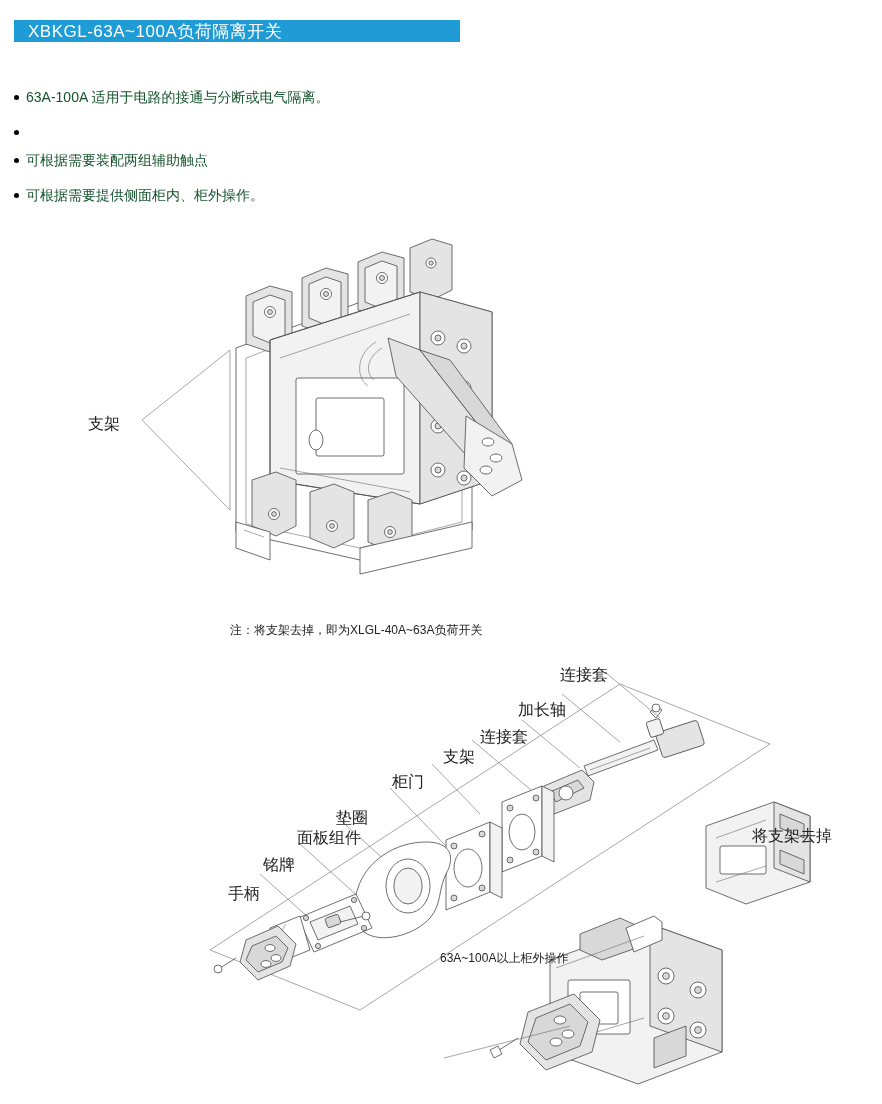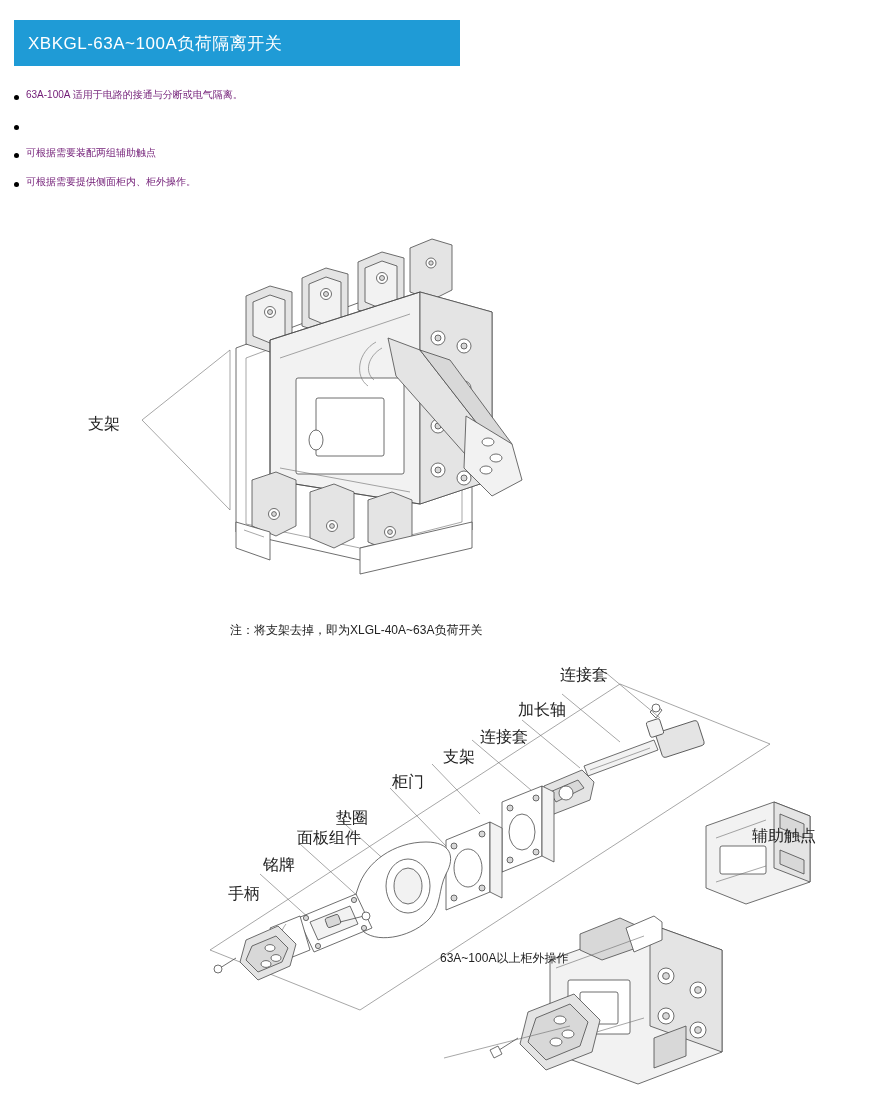--- a/index.html
+++ b/index.html
@@ -19,21 +19,21 @@
     position: relative;
     width: 882px;
     height: 1104px;
   }
   
   .title-bar {
     position: absolute;
     left: 14px;
     top: 20px;
     width: 446px;
-    height: 46px;
+    height: 22px;
     background: #1f9bd6;
     display: flex;
     align-items: center;
   }
   .title-bar .title-text {
     color: #ffffff;
     font-size: 17px;
     letter-spacing: 0.5px;
     padding-left: 14px;
     font-weight: 500;
@@ -54,23 +54,23 @@
   .bullet-dot {
     width: 5px;
     height: 5px;
     border-radius: 50%;
     background: #000;
     margin-top: 7px;
     margin-right: 7px;
     flex: 0 0 auto;
   }
   .bullet-text {
-    font-size: 10px;
+    font-size: 14px;
     line-height: 1.35;
-    color: #701a75;
+    color: #14532d;
   }
   
   .fig {
     position: absolute;
   }
   .caption {
     position: absolute;
     font-size: 12px;
     color: #222;
     white-space: nowrap;
@@ -344,17 +344,17 @@
 
   <div class="lbl" style="left:560px; top:665px;">连接套</div>
   <div class="lbl" style="left:518px; top:700px;">加长轴</div>
   <div class="lbl" style="left:480px; top:727px;">连接套</div>
   <div class="lbl" style="left:443px; top:747px;">支架</div>
   <div class="lbl" style="left:392px; top:772px;">柜门</div>
   <div class="lbl" style="left:336px; top:800px;margin-top:8px;">垫圈</div>
   <div class="lbl" style="left:297px; top:828px;">面板组件</div>
   <div class="lbl" style="left:263px; top:855px;">铭牌</div>
   <div class="lbl" style="left:228px; top:884px;text-align:right;">手柄</div>
-  <div class="lbl" style="left:752px; top:826px;">辅助触点</div>
+  <div class="lbl" style="left:752px; top:826px;">将支架去掉</div>
 
   <div class="caption" style="left:440px; top:950px;">63A~100A以上柜外操作</div>
 
 </div>
 
 </body></html>

